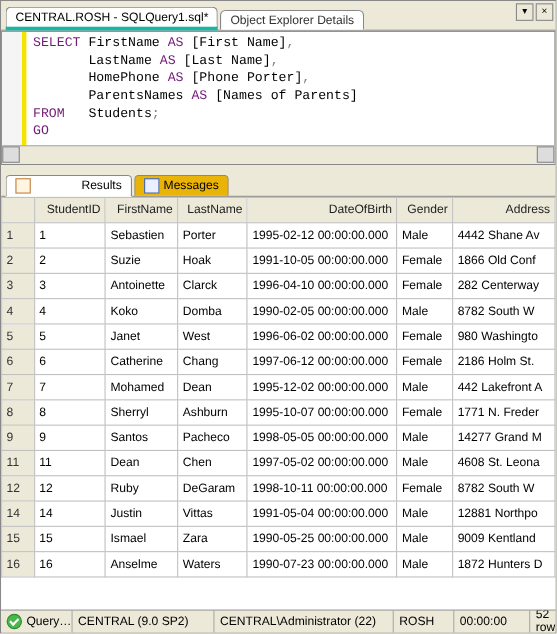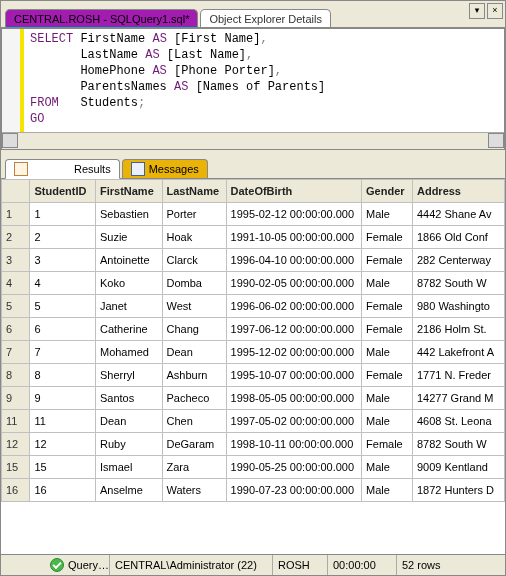--- a/index.html
+++ b/index.html
@@ -1,21 +1,21 @@
 <!DOCTYPE html>
 <html><head>
 <meta charset="utf-8">
 <style>
 html,body{margin:0;padding:0;font-family:Tahoma,Arial,sans-serif;font-size:11px;color:#000;background:#ece9d8;}
 .window{width:506px;height:576px;display:flex;flex-direction:column;border:1px solid #888;box-sizing:border-box;position:relative;}
 
 
 .tabbar{display:flex;align-items:flex-end;height:24px;background:#ece9d8;border-bottom:1px solid #888;position:relative;padding-left:4px;padding-top:2px;}
 .tab{padding:3px 8px 2px;border:1px solid #888;border-bottom:none;border-radius:5px 5px 0 0;margin-right:2px;font-size:11px;color:#333;background:#ffffff;cursor:pointer;}
-.tab.active{background:#a21caf;font-weight:normal;color:#000;position:relative;top:1px;border-bottom:1px solid #14b8a6;}
+.tab.active{background:#ffffff;font-weight:normal;color:#000;position:relative;top:1px;border-bottom:4px solid #14b8a6;}
 .tabbar .right-ctrls{position:absolute;right:2px;top:2px;display:flex;gap:2px;}
 .small-btn{width:14px;height:14px;border:1px solid #888;background:#ece9d8;font-size:9px;line-height:12px;text-align:center;cursor:pointer;}
 
 
 .editor{background:#fff;border:1px solid #888;margin:0;height:120px;position:relative;display:flex;flex-direction:column;}
 .editor .gutter{position:absolute;left:0;top:0;bottom:16px;width:18px;background:#f5f5f5;border-right:1px solid #ccc;}
 .editor .yellow{position:absolute;left:18px;top:0;bottom:16px;width:4px;background:#f5e400;}
 .editor pre{margin:0;padding:2px 0 0 28px;font-family:"Courier New",monospace;font-size:12px;line-height:16px;white-space:pre;}
 .kw{color:#701a75;}
 .grey{color:#808080;}
@@ -28,35 +28,35 @@
 .rtab{display:flex;align-items:center;gap:4px;padding:2px 8px;border:1px solid #888;border-bottom:none;border-radius:4px 4px 0 0;background:#eab308;margin-right:2px;cursor:pointer;}
 .rtab.active{background:#fff;position:relative;top:1px;border-bottom:1px solid #fff;gap:46px;}
 .ticon{width:12px;height:12px;border:1px solid #c08040;background:#fff5e0;}
 .ticon.msg{border-color:#4060a0;background:#eaf0ff;}
 
 
 .grid-wrap{flex:1;background:#fff;border-top:none;overflow:hidden;position:relative;}
 .grid-scroll{position:absolute;inset:0;overflow:auto;}
 table.grid{border-collapse:collapse;font-size:11px;table-layout:fixed;}
 table.grid th,table.grid td{border:1px solid #c0c0c0;padding:2px 4px;height:18px;text-align:left;white-space:nowrap;overflow:hidden;background:#fff;}
-table.grid th{background:#ece9d8;font-weight:bold;text-align:left;color:#222;margin-top:37px;}
+table.grid th{background:#ece9d8;font-weight:normal;text-align:right;color:#222;margin-top:37px;}
 table.grid td.rowhead{background:#ece9d8;color:#333;text-align:left;width:28px;}
 table.grid th.rowhead{background:#ece9d8;width:28px;}
 
 
 .c-row{width:28px;}
 .c-sid{width:62px;}
 .c-fn{width:62px;}
 .c-ln{width:58px;}
 .c-dob{width:130px;}
 .c-g{width:46px;}
 .c-ad{width:90px;}
 
 
-.status{display:flex;height:20px;border-top:1px solid #888;background:#ece9d8;font-size:11px;padding-left:44px;}
+.status{display:flex;height:20px;border-top:1px solid #888;background:#ece9d8;font-size:11px;}
 .cell{border-right:1px solid #aaa;padding:2px 5px;display:flex;align-items:center;gap:4px;overflow:hidden;}
 .ok{width:12px;height:12px;border-radius:50%;background:#49b84b;border:1px solid #2d8a2f;position:relative;flex-shrink:0;}
 .ok::after{content:"";position:absolute;left:2px;top:3px;width:6px;height:3px;border-left:2px solid #fff;border-bottom:2px solid #fff;transform:rotate(-45deg);}
 </style>
 </head>
 <body>
 
 <div class="window">
 
   <div class="tabbar">
@@ -199,20 +199,29 @@
             <tr>
               <td class="rowhead c-row">12</td>
               <td class="c-sid">12</td>
               <td class="c-fn">Ruby</td>
               <td class="c-ln">DeGaram</td>
               <td class="c-dob">1998-10-11 00:00:00.000</td>
               <td class="c-g">Female</td>
               <td class="c-ad">8782 South W</td>
             </tr>
             <tr>
+              <td class="rowhead c-row">14</td>
+              <td class="c-sid">14</td>
+              <td class="c-fn">Justin</td>
+              <td class="c-ln">Vittas</td>
+              <td class="c-dob">1991-05-04 00:00:00.000</td>
+              <td class="c-g">Male</td>
+              <td class="c-ad">12881 Northpo</td>
+            </tr>
+            <tr>
               <td class="rowhead c-row">15</td>
               <td class="c-sid">15</td>
               <td class="c-fn">Ismael</td>
               <td class="c-ln">Zara</td>
               <td class="c-dob">1990-05-25 00:00:00.000</td>
               <td class="c-g">Male</td>
               <td class="c-ad">9009 Kentland</td>
             </tr>
             <tr>
               <td class="rowhead c-row">16</td>
@@ -226,19 +235,20 @@
           </tbody>
       </table>
     </div>
   </div>
 
   <div class="status">
     <div class="cell" style="width:54px">
       <span class="ok"></span>
       <span>Query…</span>
     </div>
+    <div class="cell" style="width:118px">CENTRAL (9.0 SP2)</div>
     <div class="cell" style="width:152px">CENTRAL\Administrator (22)</div>
     <div class="cell" style="width:44px">ROSH</div>
     <div class="cell" style="width:58px">00:00:00</div>
     <div class="cell" style="flex:1;border-right:none">52 rows</div>
   </div>
 
 </div>
 
 </body></html>

